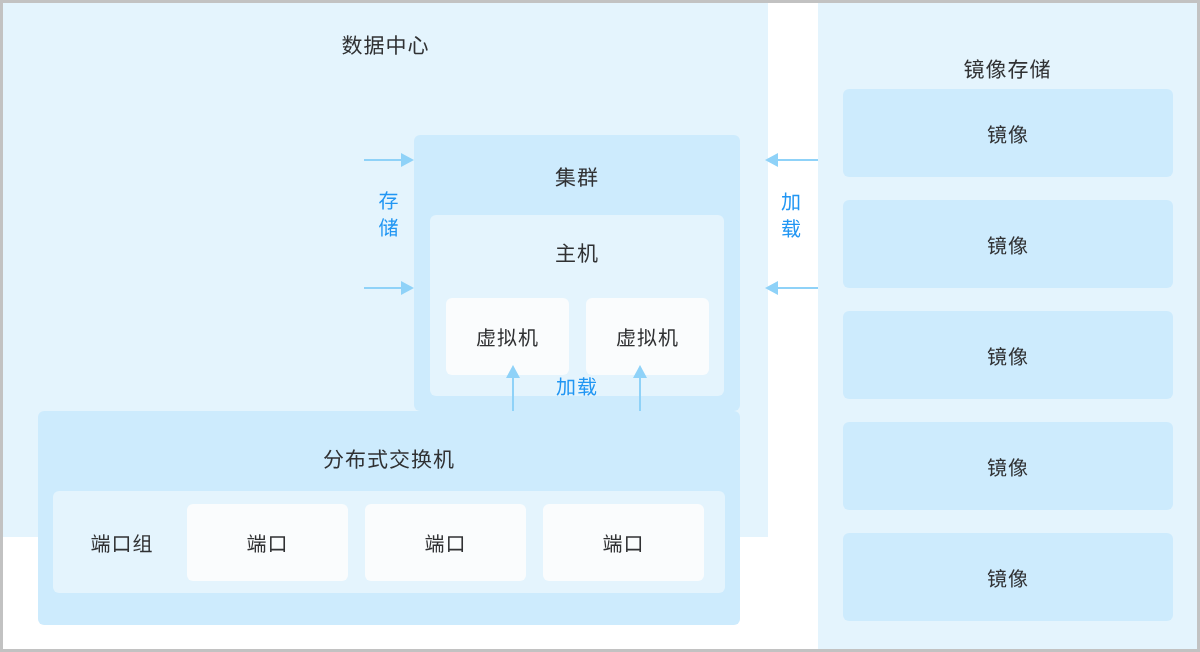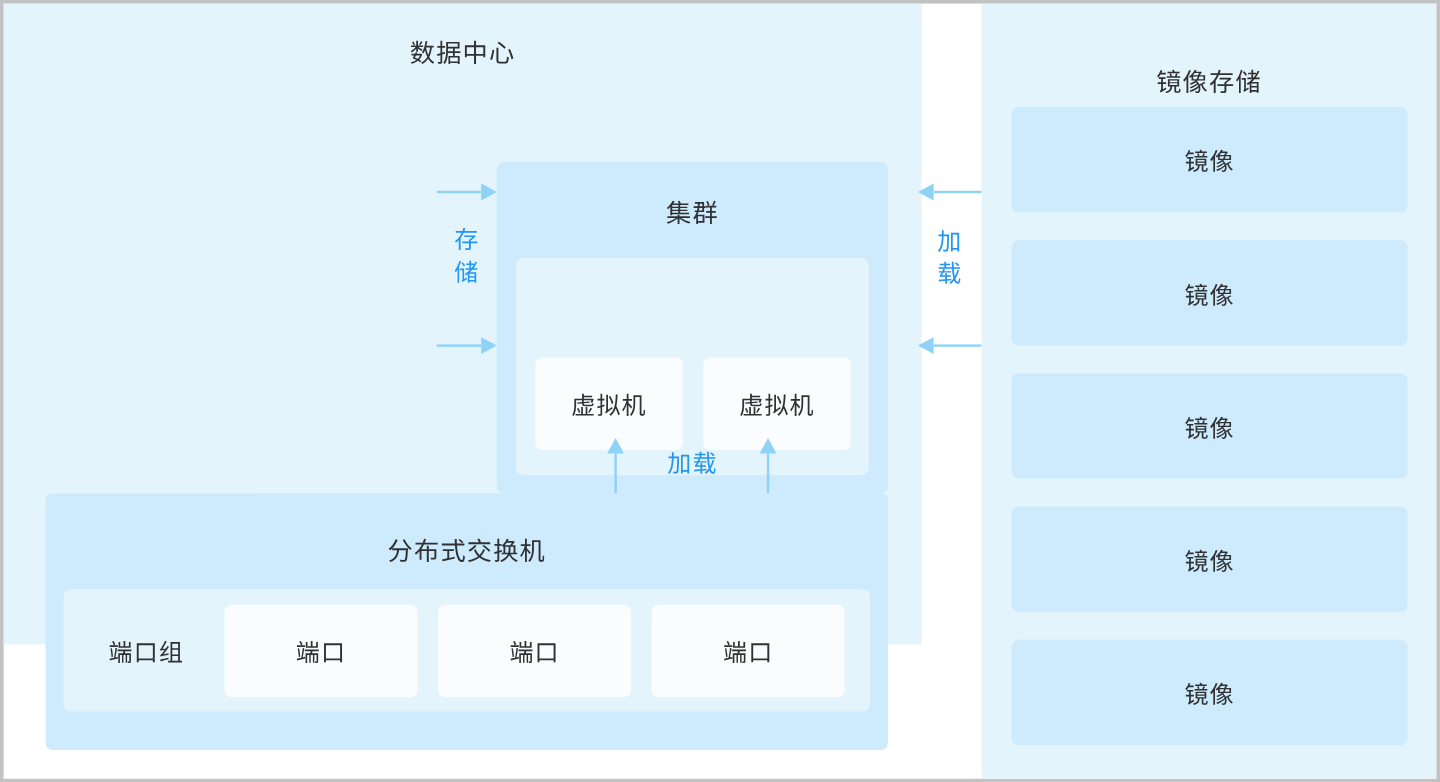--- a/index.html
+++ b/index.html
@@ -147,20 +147,21 @@
       <span class="shaft"></span>
         <span class="head"></span>
     </div>
     <div class="arrow-label" style="left:361px; top:185px; width:50px;">存
 储</div>
 
     <div class="box box-mid" style="left:411px; top:84px; width:326px; height:276px;margin-top:48px;">
       <div class="box-label t21" style="top:26px;">集群</div>
 
       <div class="box box-light" style="left:16px; top:80px; width:294px; height:181px;">
+        <div class="box-label t21" style="top:22px;">主机</div>
 
         <div class="box box-white" style="left:16px; top:83px; width:123px; height:77px;">
           <div class="centered-label t20">虚拟机</div>
         </div>
 
         <div class="box box-white" style="left:156px; top:83px; width:123px; height:77px;">
           <div class="centered-label t20">虚拟机</div>
         </div>
       </div>
     </div>

